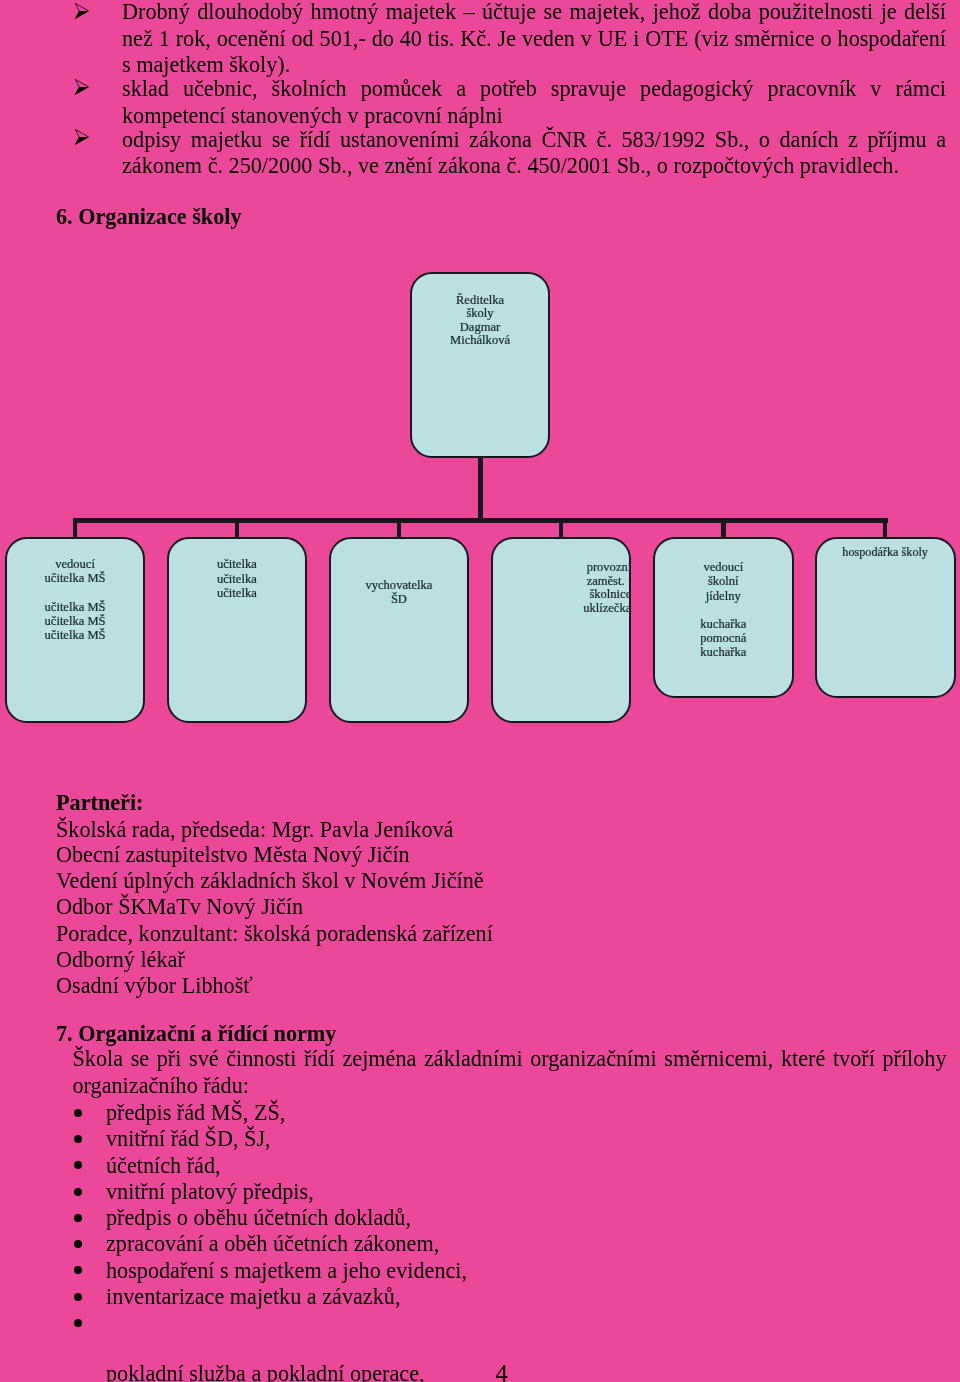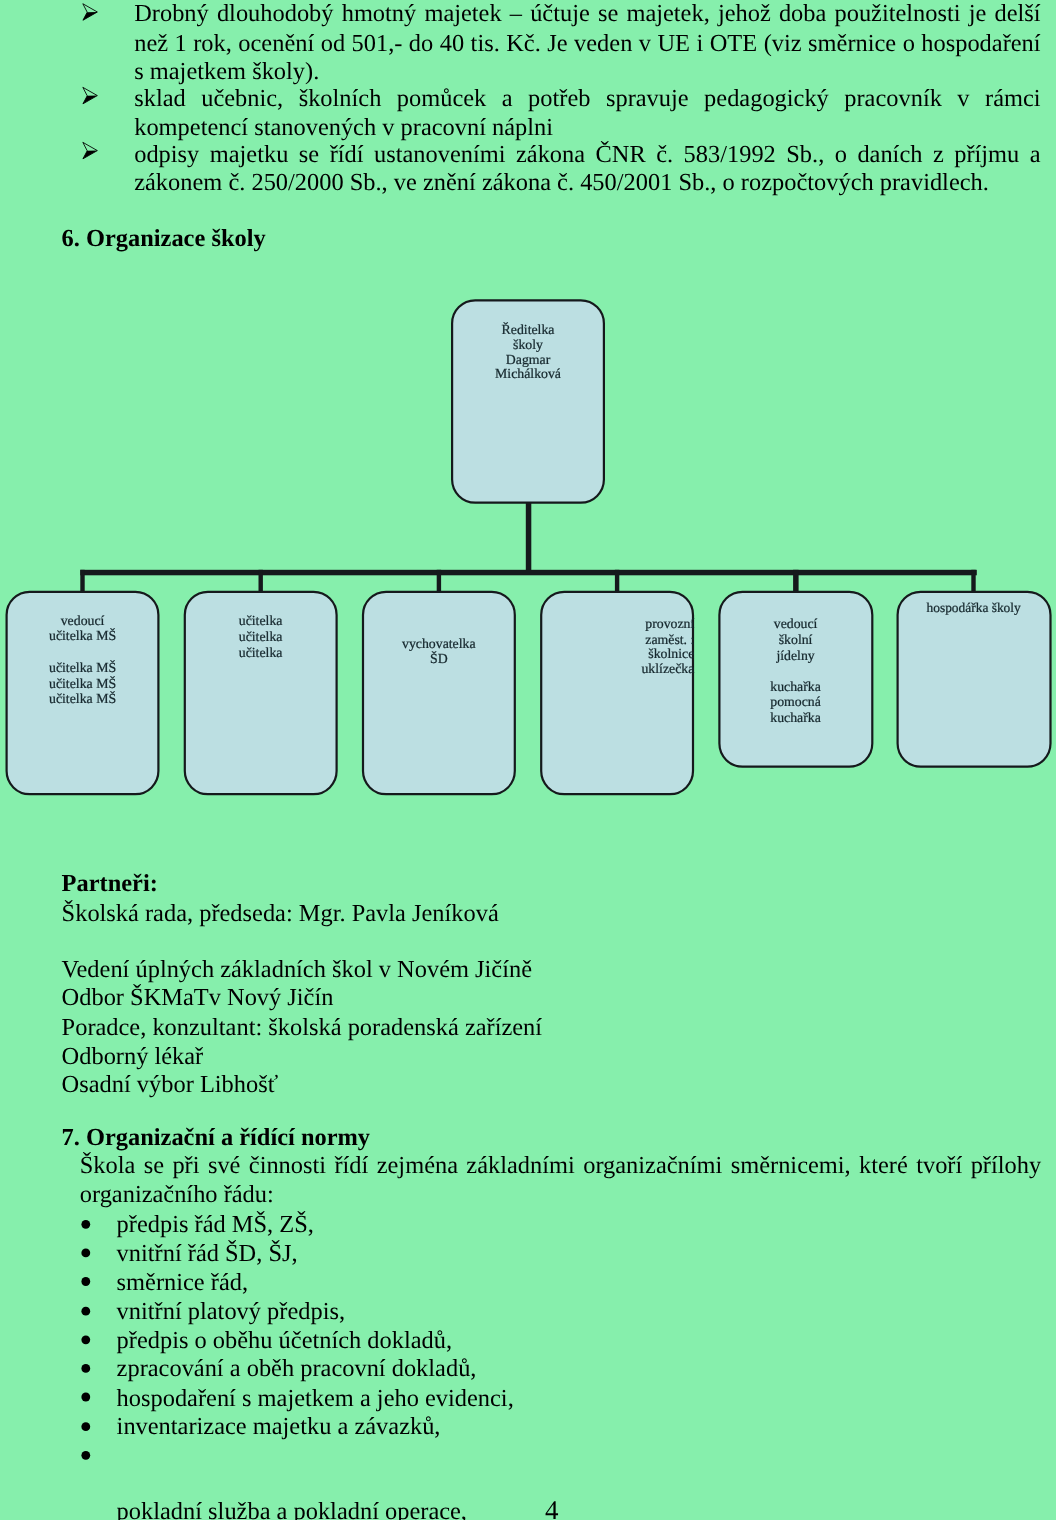--- a/index.html
+++ b/index.html
@@ -1,17 +1,17 @@
 <!DOCTYPE html>
 <html><head>
 <meta charset="utf-8">
 <style>
   html,body{margin:0;padding:0;background:#fff;}
   body{width:960px;height:1382px;font-family:"Liberation Serif",serif;color:#000;background:#fff;}
-  .page{position:relative;width:960px;height:1382px;overflow:hidden;background:#86efac;}
+  .page{position:relative;width:960px;height:1382px;overflow:hidden;background:#ec4899;}
 
   .txt{position:absolute;font-size:22.2px;line-height:26.4px;text-align:justify;}
   .barrow{position:absolute;shape-rendering:geometricPrecision;}
   .hd{position:absolute;font-weight:bold;font-size:22.2px;line-height:26.4px;}
   .plain{position:absolute;font-size:22.2px;line-height:26.4px;}
 
   .chart{position:absolute;left:0;top:0;width:960px;height:1016px;}
   .obox{position:absolute;background:#bcdfe2;border:2.2px solid #15191c;border-radius:22px;box-sizing:border-box;}
   .olab{position:absolute;text-align:center;font-size:12.55px;line-height:14.25px;color:#16282e;white-space:pre-line;-webkit-text-stroke:0.22px #16282e;}
   .line{position:absolute;background:#15191c;}
@@ -93,46 +93,47 @@
 kuchařka
 pomocná
 kuchařka</div>
 
     <div class="obox" style="left:814.70px;top:536.90px;width:140.90px;height:161.20px;"></div>
     <div class="olab" style="left:814.70px;top:545.3px;width:140.90px;font-size:12.2px;">hospodářka školy</div>
   </div>
 
   <div class="hd" style="left:56px;top:790.1px;">Partneři:</div>
   <div class="plain" style="left:56px;top:816.6px;">Školská rada, předseda: Mgr. Pavla Jeníková</div>
+  <div class="plain" style="left:56px;top:842.2px;">Obecní zastupitelstvo Města Nový Jičín</div>
   <div class="plain" style="left:56px;top:894.4px;">Odbor ŠKMaTv Nový Jičín</div>
   <div class="plain" style="left:56px;top:867.9px;">Vedení úplných základních škol v Novém Jičíně</div>
   <div class="plain" style="left:56px;top:920.8px;">Poradce, konzultant: školská poradenská zařízení</div>
   <div class="plain" style="left:56px;top:946.5px;">Odborný lékař</div>
   <div class="plain" style="left:56px;top:972.9px;">Osadní výbor Libhošť</div>
 
   <div class="hd" style="left:56px;top:1021.2px;">7. Organizační a řídící normy</div>
   <div class="txt" style="left:72.5px;top:1046.4px;width:874px;">Škola se při své činnosti řídí zejména základními organizačními směrnicemi, které tvoří přílohy organizačního řádu:</div>
 
   <div class="dotc" style="left:74px;top:1108.90px;"></div>
   <div class="dotitem" style="left:106px;top:1100.10px;">předpis řád MŠ, ZŠ,</div>
 
   <div class="dotc" style="left:74px;top:1135.16px;"></div>
   <div class="dotitem" style="left:106px;top:1126.36px;">vnitřní řád ŠD, ŠJ,</div>
 
   <div class="dotc" style="left:74px;top:1161.42px;"></div>
-  <div class="dotitem" style="left:106px;top:1152.62px;">směrnice řád,</div>
+  <div class="dotitem" style="left:106px;top:1152.62px;">účetních řád,</div>
 
   <div class="dotc" style="left:74px;top:1187.68px;"></div>
   <div class="dotitem" style="left:106px;top:1178.88px;">vnitřní platový předpis,</div>
 
   <div class="dotc" style="left:74px;top:1213.94px;"></div>
   <div class="dotitem" style="left:106px;top:1205.14px;">předpis o oběhu účetních dokladů,</div>
 
   <div class="dotc" style="left:74px;top:1240.20px;"></div>
-  <div class="dotitem" style="left:106px;top:1231.40px;">zpracování a oběh pracovní dokladů,</div>
+  <div class="dotitem" style="left:106px;top:1231.40px;">zpracování a oběh účetních zákonem,</div>
 
   <div class="dotc" style="left:74px;top:1266.46px;"></div>
   <div class="dotitem" style="left:106px;top:1257.66px;">hospodaření s majetkem a jeho evidenci,</div>
 
   <div class="dotc" style="left:74px;top:1292.72px;"></div>
   <div class="dotitem" style="left:106px;top:1283.92px;">inventarizace majetku a závazků,</div>
 
   <div class="dotc" style="left:74px;top:1318.98px;"></div>
   <div class="dotitem" style="left:106px;top:1361px;">pokladní služba a pokladní operace,</div>
 

